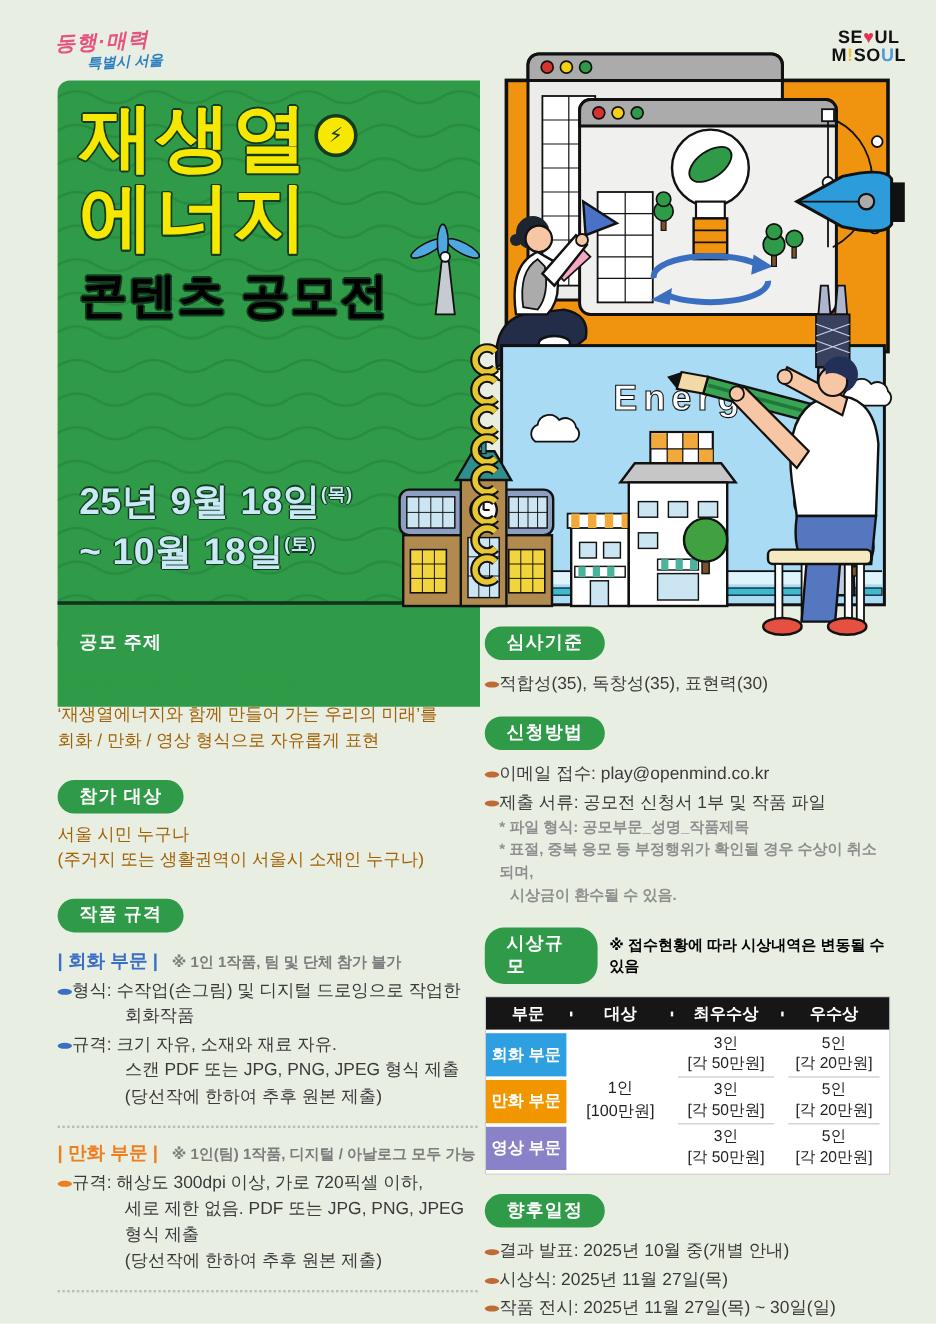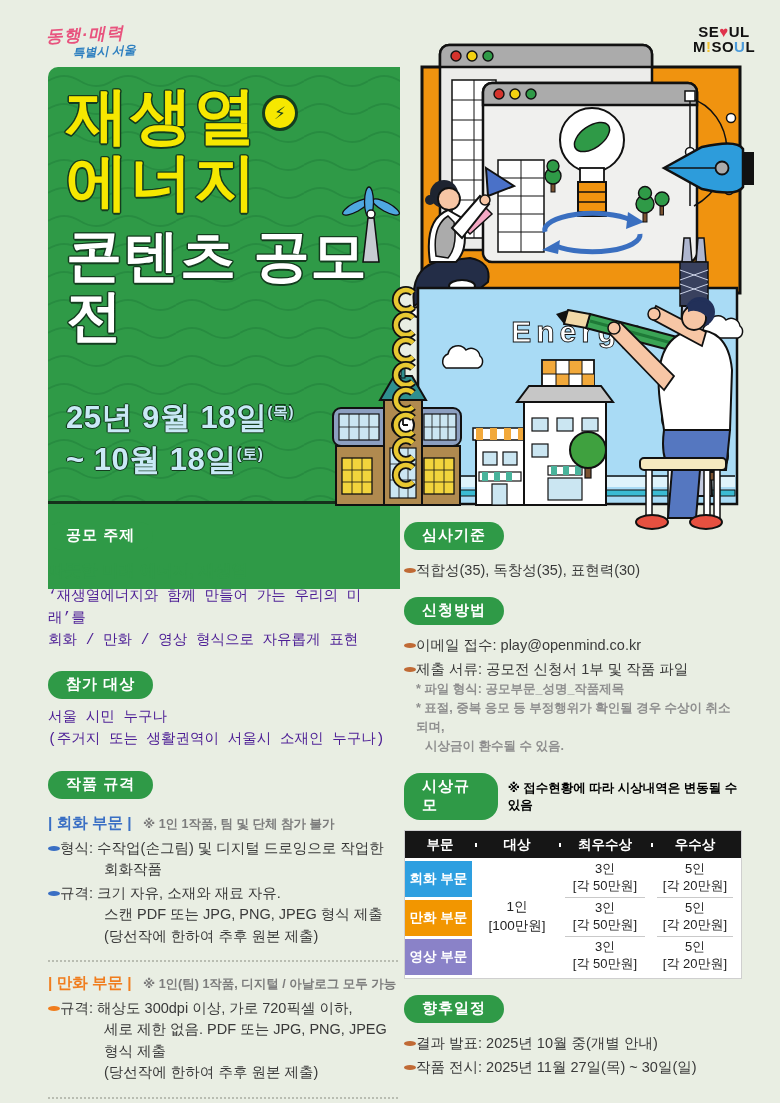--- a/index.html
+++ b/index.html
@@ -13,42 +13,42 @@
        font-weight:900;font-size:15px;color:#111;letter-spacing:.5px;}
   .sms .heart{color:#E0334C;} .sms .excl{color:#F2C230;} .sms .smile{color:#4B9BDB;}
   
   .poster{position:absolute;left:48px;top:67px;width:352px;height:522px;background:#2F9A47;
           border-radius:10px 0 0 0;z-index:0;}
   .poster .waves{position:absolute;inset:0;}
   .ptitle{position:absolute;left:18px;top:16px;z-index:2;line-height:1.06;}
   .t-yellow{font-size:62px;font-weight:900;color:#F6E800;letter-spacing:2px;
     text-shadow:-1.5px 0 #143D1F,1.5px 0 #143D1F,0 -1.5px #143D1F,0 1.5px #143D1F,
                 -1px -1px #143D1F,1px 1px #143D1F,-1px 1px #143D1F,1px -1px #143D1F;}
-  .t-white{font-size:56px;font-weight:900;color:#ffffff;margin-top:12px;letter-spacing:1px;
+  .t-white{font-size:40px;font-weight:900;color:#000000;margin-top:12px;letter-spacing:1px;
     text-shadow:-1.5px 0 #143D1F,1.5px 0 #143D1F,0 -1.5px #143D1F,0 1.5px #143D1F,
                 -1px -1px #143D1F,1px 1px #143D1F,-1px 1px #143D1F,1px -1px #143D1F;}
   .bolt{position:absolute;left:214px;top:28px;width:30px;height:30px;border-radius:50%;
         background:#F6E800;border:3px solid #143D1F;display:flex;align-items:center;
         justify-content:center;font-size:17px;font-weight:900;color:#143D1F;z-index:3;}
   .pdate{position:absolute;left:18px;top:330px;z-index:2;color:#C9E9F6;font-weight:900;
          font-size:31px;line-height:1.35;letter-spacing:.5px;
     text-shadow:-1.2px 0 #143D1F,1.2px 0 #143D1F,0 -1.2px #143D1F,0 1.2px #143D1F;}
   .pdate sup{font-size:15px;}
   .groundline{position:absolute;left:48px;top:501px;width:689px;height:2.5px;background:#15321c;z-index:1;}
   .illo{position:absolute;left:320px;top:20px;width:460px;height:515px;z-index:2;pointer-events:none;}
   
   .col{position:absolute;top:522px;}
   .left-col{left:48px;width:350px;}
   .right-col{left:404px;width:336px;}
   .badge{display:inline-block;background:#2F9A47;color:#fff;font-weight:700;font-size:15px;
          padding:4px 18px 5px;border-radius:16px;letter-spacing:1px;}
   .badge-row{display:flex;align-items:center;gap:10px;margin-top:2px;}
   .badge-note{font-size:12.5px;color:#000000;font-weight:700;}
   .headline{color:#2F9A47;font-weight:800;font-size:16.5px;margin:10px 0 4px;}
-  .body-line{font-size:14.5px;color:#4c1d95;line-height:1.5;font-family:Liberation Mono, monospace;}
+  .body-line{font-size:14.5px;color:#a16207;line-height:1.5;}
   .gap-s{height:8px;} .gap-m{height:16px;} .gap-l{height:20px;}
   .part-head{margin:6px 0 4px;}
   .part-name{font-weight:800;font-size:15.5px;}
   .part-note{font-size:12.5px;color:#7c7c7c;margin-left:7px;font-weight:700;}
   .item{display:flex;margin-top:2px;}
   .dot{flex:0 0 12px;margin-top:8px;width:5px;height:5px;border-radius:50%;}
   .p-paint .dot{background:#3A6FC4;} .p-cartoon .dot{background:#F07D1E;}
   .r-dot .dot{background:#C06A35;}
   .lines{flex:1;}
   .lines .line{font-size:14.5px;color:#3a3a3a;line-height:1.48;}
@@ -471,20 +471,26 @@
     <div class="gap-s"></div>
     <div class="item r-dot">
         <span class="dot"></span>
       <div class="lines">
           <div class="line">결과 발표: 2025년 10월 중(개별 안내)</div>
         </div>
       </div>
     <div class="item r-dot">
         <span class="dot"></span>
       <div class="lines">
+          <div class="line">시상식: 2025년 11월 27일(목)</div>
+        </div>
+      </div>
+    <div class="item r-dot">
+        <span class="dot"></span>
+      <div class="lines">
           <div class="line">작품 전시: 2025년 11월 27일(목) ~ 30일(일)</div>
         </div>
       </div>
     
 
     
     
     
     
     

